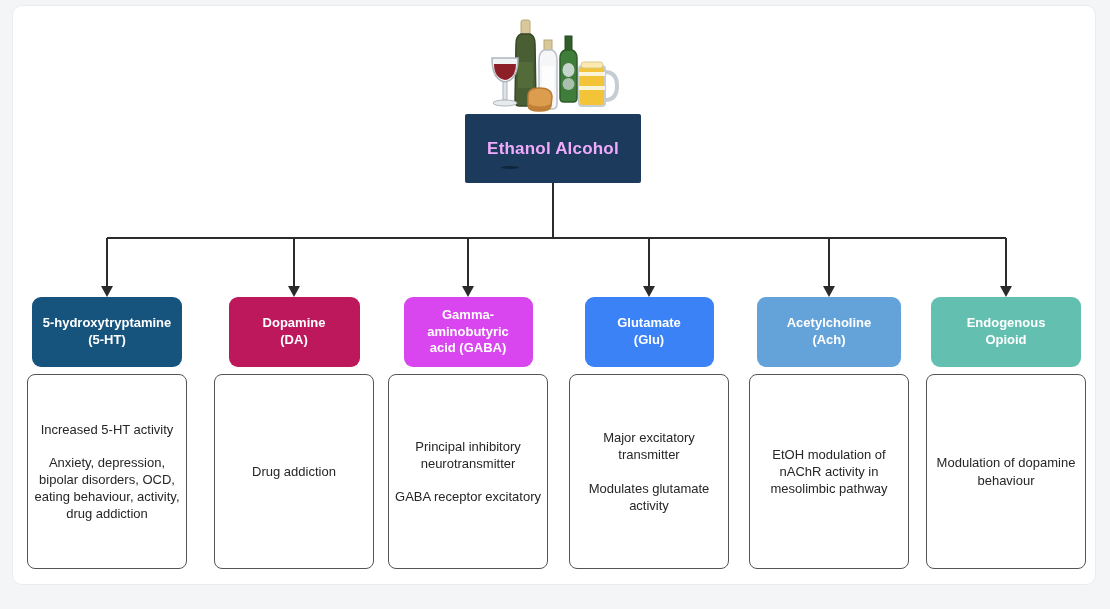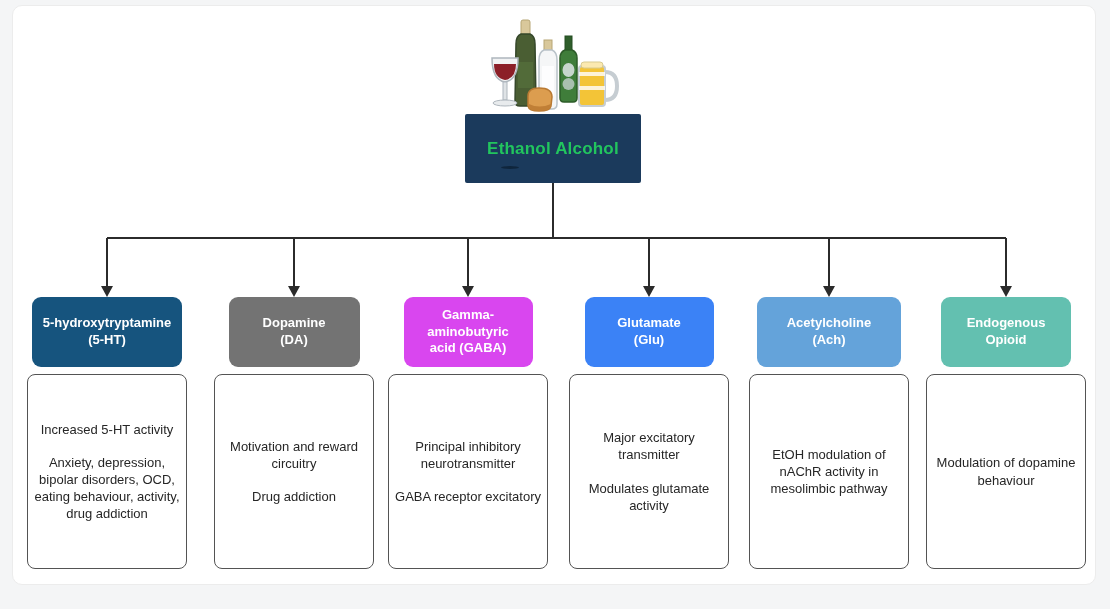--- a/index.html
+++ b/index.html
@@ -9,21 +9,21 @@
     font-family:"Liberation Sans", sans-serif;
   }
   .panel{
     position:absolute;left:12px;top:5px;width:1084px;height:580px;
     background:#ffffff;border:1px solid #ececec;border-radius:10px;
     box-sizing:border-box;
   }
   .illus{position:absolute;left:463px;top:8px;width:150px;height:100px;}
   .root-box{
     position:absolute;left:452px;top:108px;width:176px;height:69px;
-    color:#22c55e;font-weight:bold;font-size:17px;letter-spacing:.2px;
+    color:#f0abfc;font-weight:bold;font-size:17px;letter-spacing:.2px;
     display:flex;align-items:center;justify-content:center;text-align:center;
     border-radius:2px;
   }
   .root-mark{
     position:absolute;left:36px;top:52px;width:18px;height:3px;
     background:#0d2236;border-radius:50%;opacity:.85;
   }
   svg.connectors{position:absolute;left:0;top:0;width:1084px;height:580px;pointer-events:none;}
   svg.connectors line{stroke:var(--line,#2b2b2b);stroke-width:2;}
   svg.connectors polygon{fill:var(--line,#2b2b2b);}
@@ -116,24 +116,23 @@
   <div class="col" style="left:14px">
     <div class="head" style="width: 150px; background: rgb(22, 84, 126);">5-hydroxytryptamine
 (5-HT)</div>
     <div class="body">
       <p>Increased 5-HT activity</p>
       <p>Anxiety, depression, bipolar disorders, OCD, eating behaviour, activity, drug addiction</p>
     </div>
   </div>
 
   <div class="col" style="left:201px">
-    <div class="head" style="width: 131px; background: #737373;">Dopamine
+    <div class="head" style="width: 131px; background: #be185d;">Dopamine
 (DA)</div>
     <div class="body">
-      <p>Motivation and reward circuitry</p>
       <p>Drug addiction</p>
     </div>
   </div>
 
   <div class="col" style="left:375px">
     <div class="head" style="width: 129px; background: #d946ef;">Gamma-aminobutyric
 acid (GABA)</div>
     <div class="body">
       <p>Principal inhibitory neurotransmitter</p>
       <p>GABA receptor excitatory</p>
@@ -151,20 +150,20 @@
 
   <div class="col" style="left:736px">
     <div class="head" style="width: 144px; background: rgb(100, 163, 218);">Acetylcholine
 (Ach)</div>
     <div class="body">
       <p>EtOH modulation of nAChR activity in mesolimbic pathway</p>
     </div>
   </div>
 
   <div class="col" style="left:913px">
-    <div class="head" style="width: 130px; background: rgb(99, 192, 176);">Endogenous
+    <div class="head" style="width: 150px; background: rgb(99, 192, 176);">Endogenous
 Opioid</div>
     <div class="body">
       <p>Modulation of dopamine behaviour</p>
     </div>
   </div>
 
 </div>
 
 </body></html>

